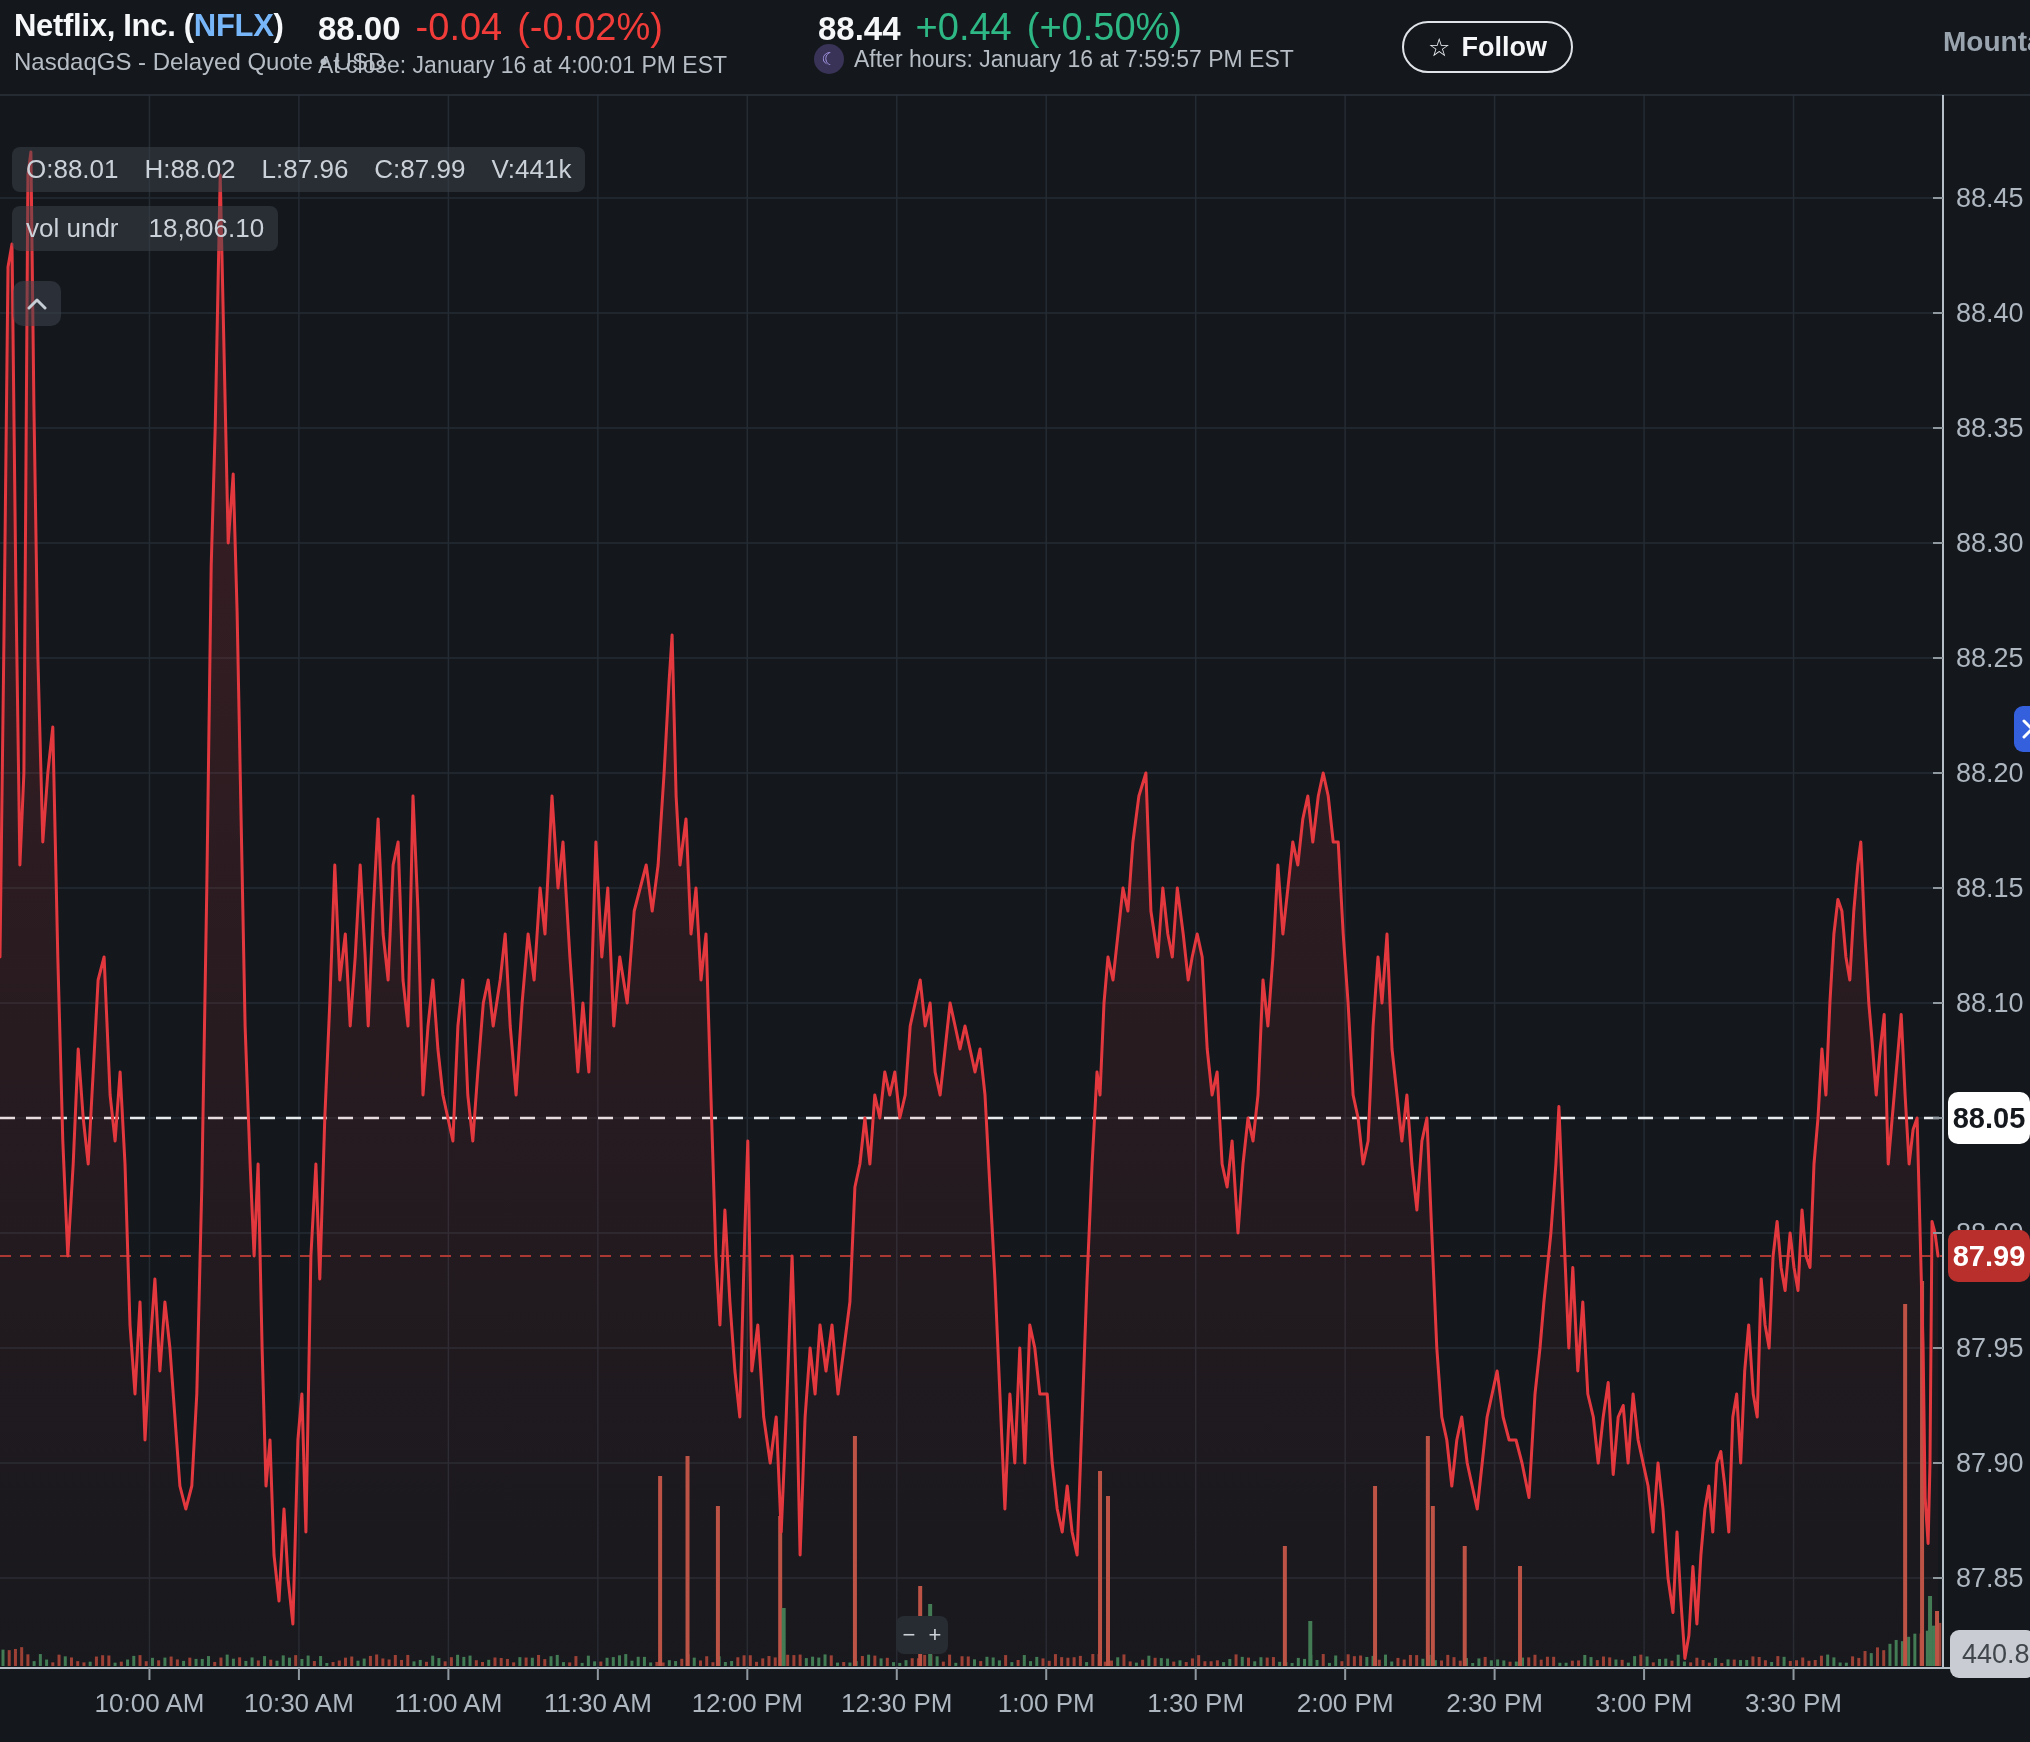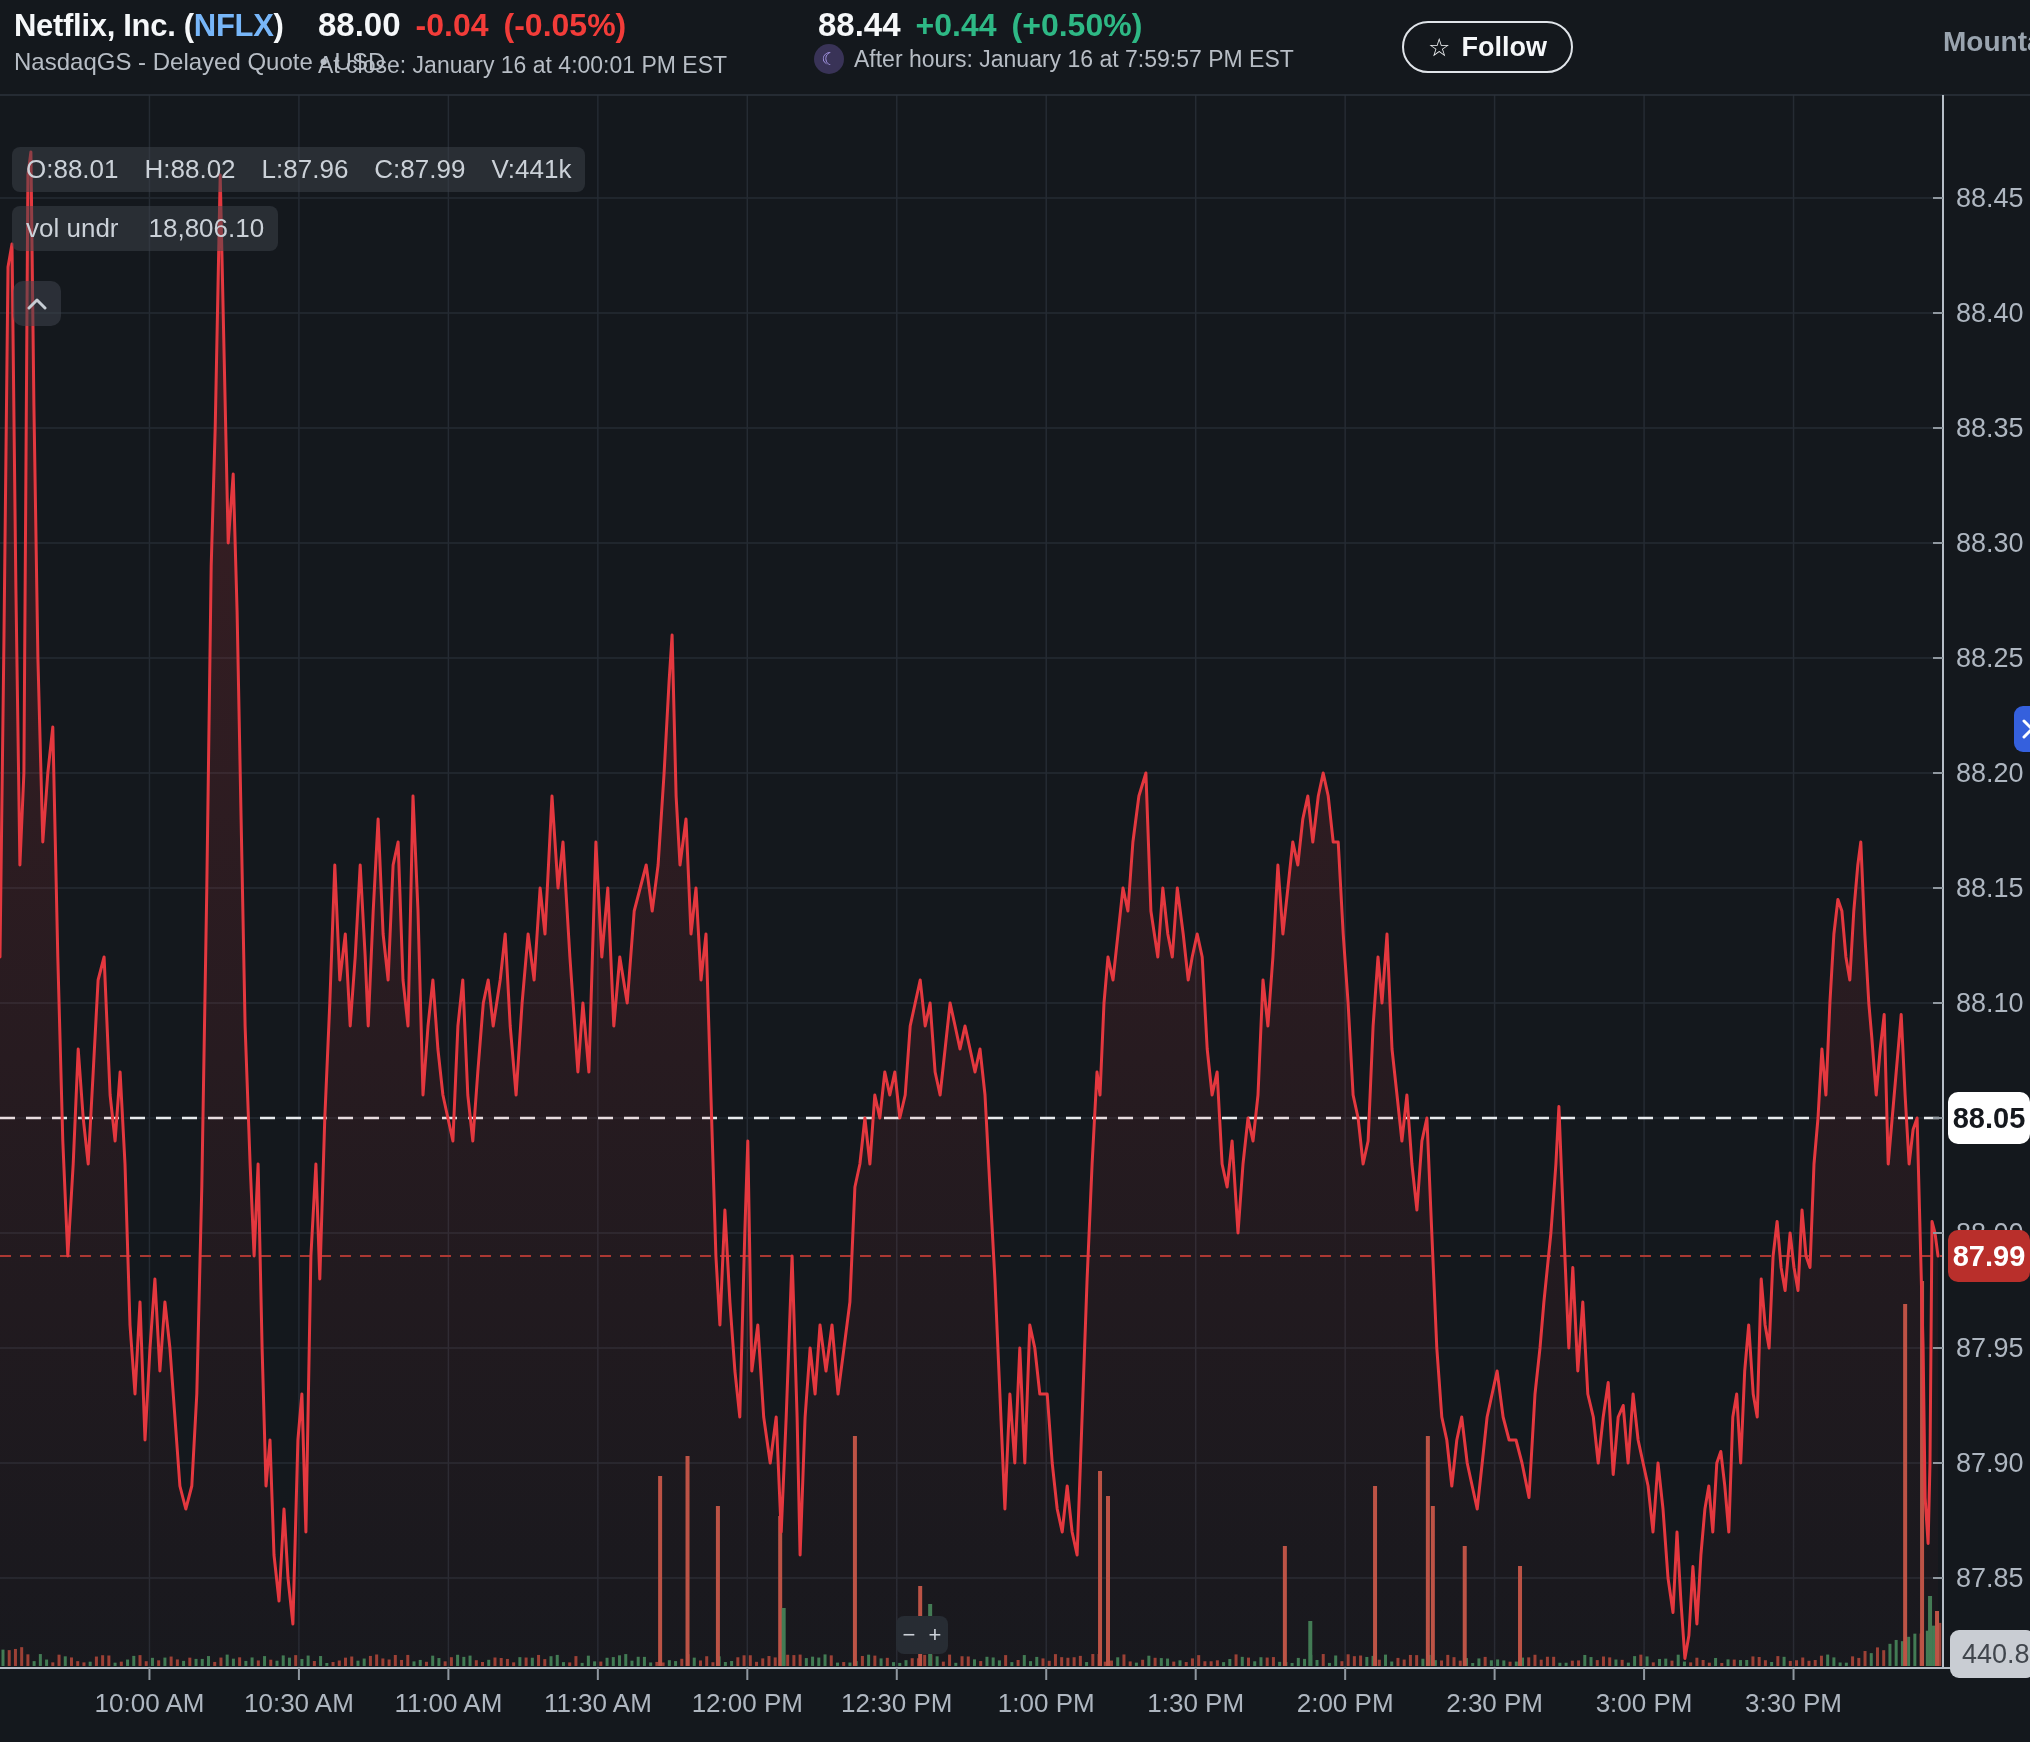--- a/index.html
+++ b/index.html
@@ -5,21 +5,21 @@
   html,body{margin:0;padding:0;background:#14181d;width:2030px;height:1742px;overflow:hidden;
     font-family:"Liberation Sans","DejaVu Sans",sans-serif;-webkit-font-smoothing:antialiased;}
   #app{position:relative;width:1724px;height:1742px;background:#14181d;}
   .abs{position:absolute;}
   
   .title-row{left:14px;top:8px;font-size:31px;font-weight:bold;color:#f5f7f9;letter-spacing:-0.3px;white-space:nowrap;}
   .ticker{color:#77b6f9;}
   .subtitle{left:14px;top:48px;font-size:24px;color:#b7bdc5;white-space:nowrap;}
   .quote-group{display:flex;align-items:baseline;gap:15px;white-space:nowrap;}
   .q-price{font-size:33px;font-weight:bold;color:#f5f7f9;}
-  .q-chg{font-size:32px;font-weight:bold;}
+  .q-chg{font-size:38px;font-weight:normal;}
   .neg{color:#f23c39;} .pos{color:#2eb885;}
   .q-caption{font-size:23px;color:#b7bdc5;white-space:nowrap;}
   .moon{width:30px;height:30px;border-radius:50%;background:#393357;display:flex;align-items:center;justify-content:center;
     font-size:17px;color:#b4a3f6;flex:0 0 auto;}
   .caption-row{display:flex;align-items:center;gap:10px;}
   .follow-btn{left:1402px;top:21px;height:48px;padding:0 24px;border:2px solid #e0e4e9;border-radius:26px;
     display:flex;align-items:center;gap:11px;color:#f5f7f9;background:transparent;cursor:pointer;}
   .follow-btn .star{font-size:25px;line-height:1;}
   .follow-btn .lbl{font-size:27px;font-weight:bold;}
   .chart-type{left:1943px;top:26px;width:87px;overflow:hidden;font-size:28px;font-weight:bold;color:#9aa4af;white-space:nowrap;}
@@ -450,21 +450,21 @@
     </svg>
 
   <div class="abs title-row">
     <span>Netflix, Inc. (</span><span class="ticker">NFLX</span><span>)</span>
   </div>
   <div class="abs subtitle">NasdaqGS - Delayed Quote • USD</div>
 
   <div class="abs quote-group" style="left:318px;top:6px">
     <span class="q-price">88.00</span>
     <span class="q-chg neg">-0.04</span>
-    <span class="q-chg neg">(-0.05%)</span>
+    <span class="q-chg neg">(-0.02%)</span>
   </div>
   <div class="abs q-caption" style="left:318px;top:52px">At close: January 16 at 4:00:01 PM EST</div>
 
   <div class="abs quote-group" style="left:818px;top:6px">
     <span class="q-price">88.44</span>
     <span class="q-chg pos">+0.44</span>
     <span class="q-chg pos">(+0.50%)</span>
   </div>
   <div class="abs caption-row" style="left:814px;top:44px">
     <span class="moon">☾</span>

